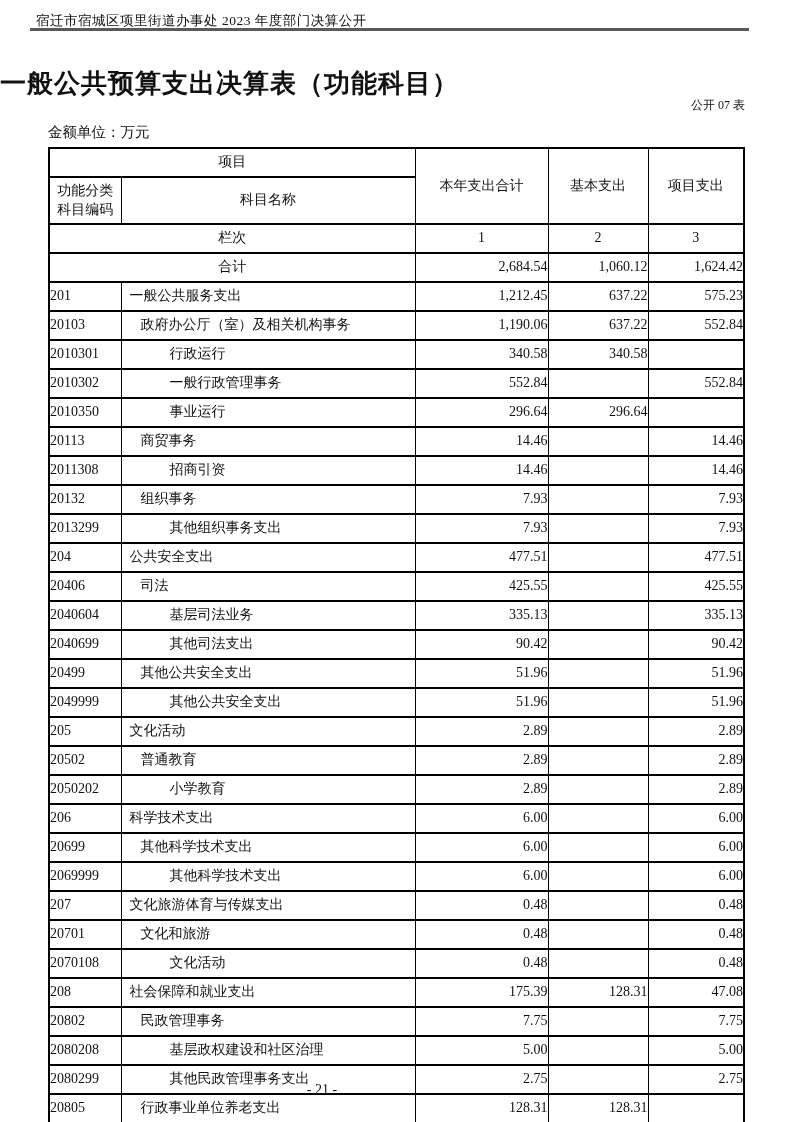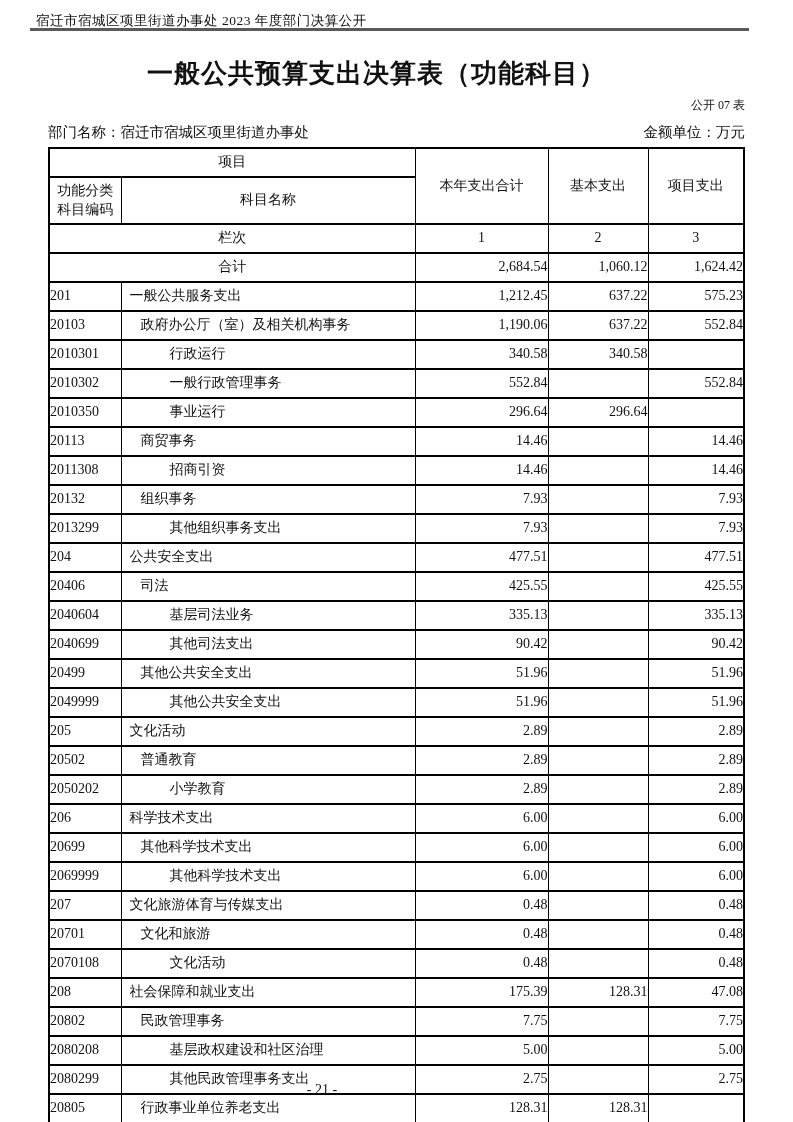--- a/index.html
+++ b/index.html
@@ -11,22 +11,22 @@
   }
   .doc-header-text{
     position:absolute;top:12px;left:36px;
     font-size:13.5px;letter-spacing:.5px;white-space:nowrap;
   }
   .doc-header-rule{
     position:absolute;top:28px;left:30px;width:719px;height:3px;
     background:#5a5a5a;
   }
   .doc-title{
-    position:absolute;top:56px;left:0;width:753px;
-    text-align:center;font-size:26px;font-weight:bold;letter-spacing:1px;
+    position:absolute;top:66px;left:0;width:753px;
+    font-size:26px;font-weight:bold;letter-spacing:1px;
   }
   .table-number{
     position:absolute;top:97px;left:48px;width:697px;
     text-align:right;font-size:12px;
   }
   .meta-row{
     position:absolute;top:123px;left:48px;width:697px;
     display:flex;justify-content:space-between;font-size:14.5px;
   }
   table.fin{
@@ -59,21 +59,20 @@
 <body>
 
 <div class="doc-header-text">宿迁市宿城区项里街道办事处 2023 年度部门决算公开</div>
 <div class="doc-header-rule"></div>
 
 <div class="doc-title">一般公共预算支出决算表（功能科目）</div>
 
 <div class="table-number">公开 07 表</div>
 
 <div class="meta-row">
-  <span>部门名称：宿迁市宿城区项里街道办事处</span>
   <span>金额单位：万元</span>
 </div>
 
 <table class="fin">
   <colgroup>
     <col style="width:72px">
       <col style="width:294px">
       <col style="width:133px">
       <col style="width:100px">
       <col style="width:96px">

